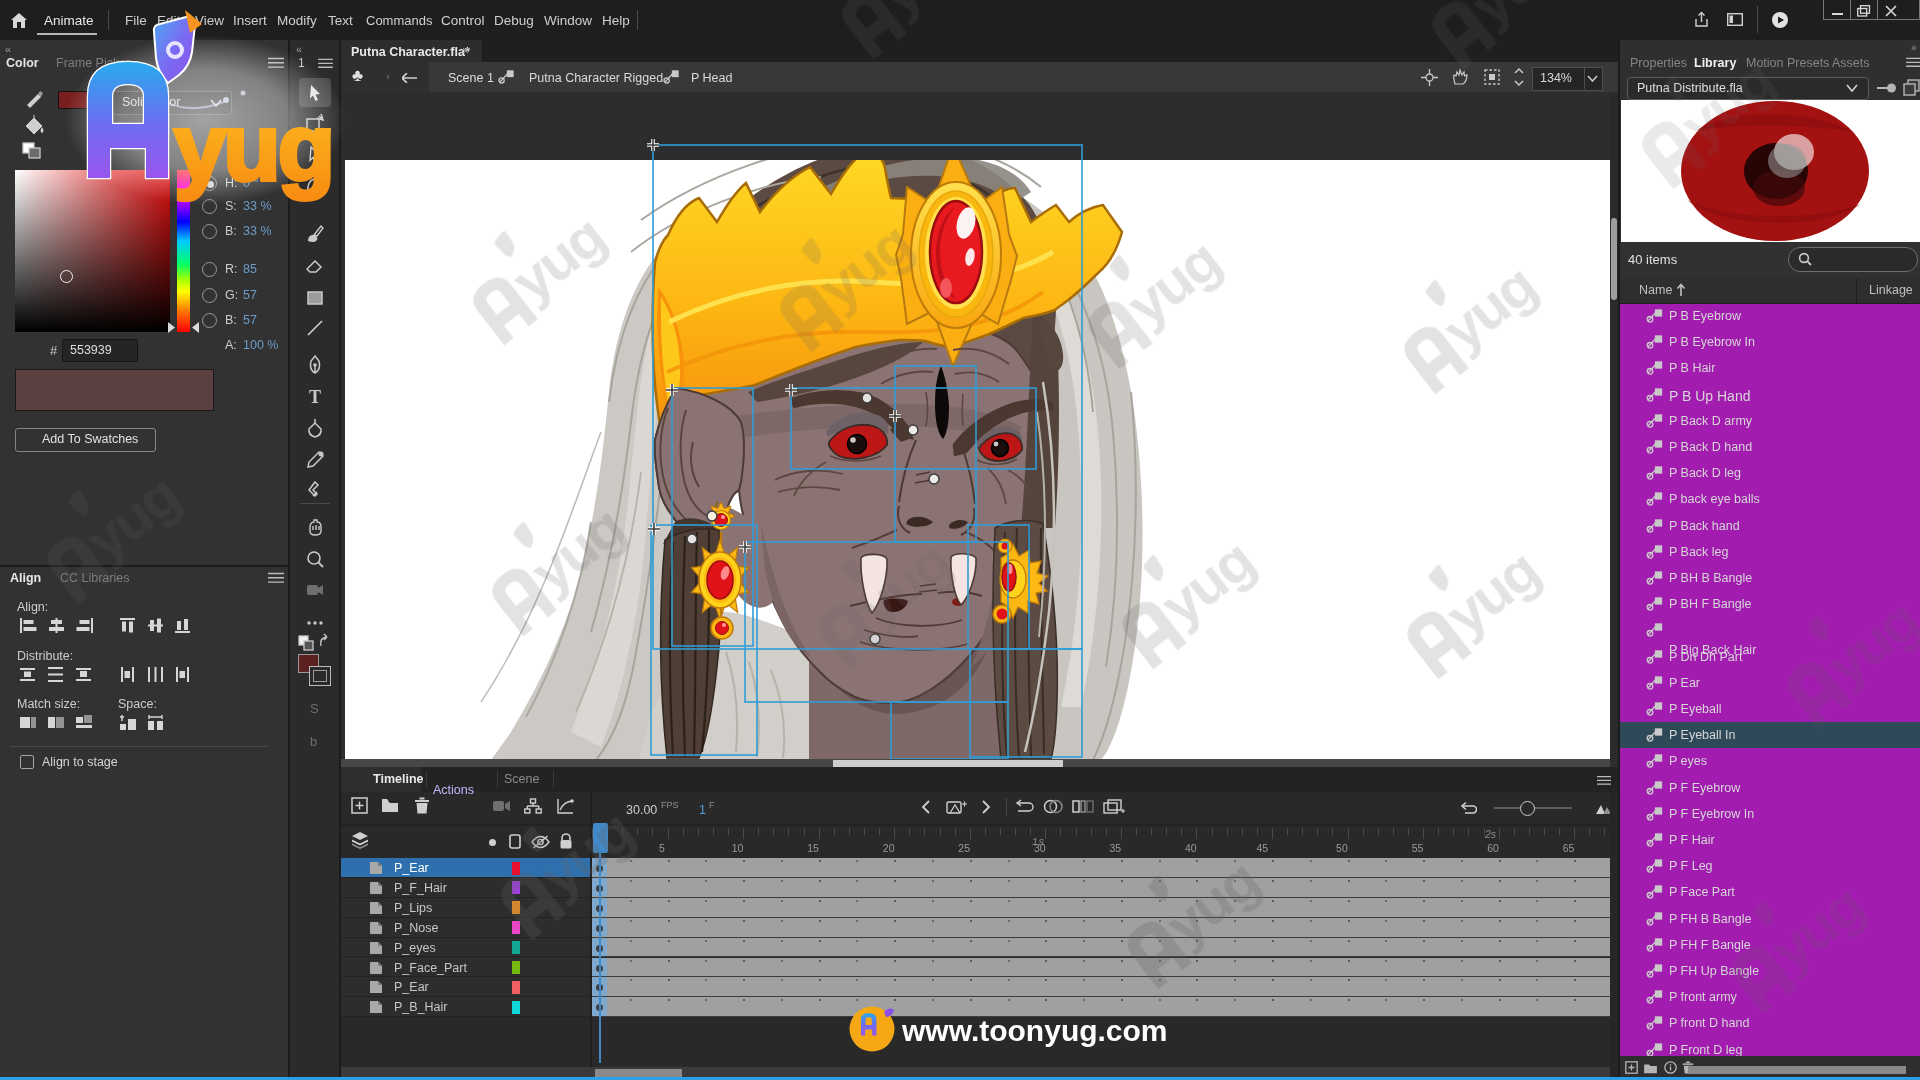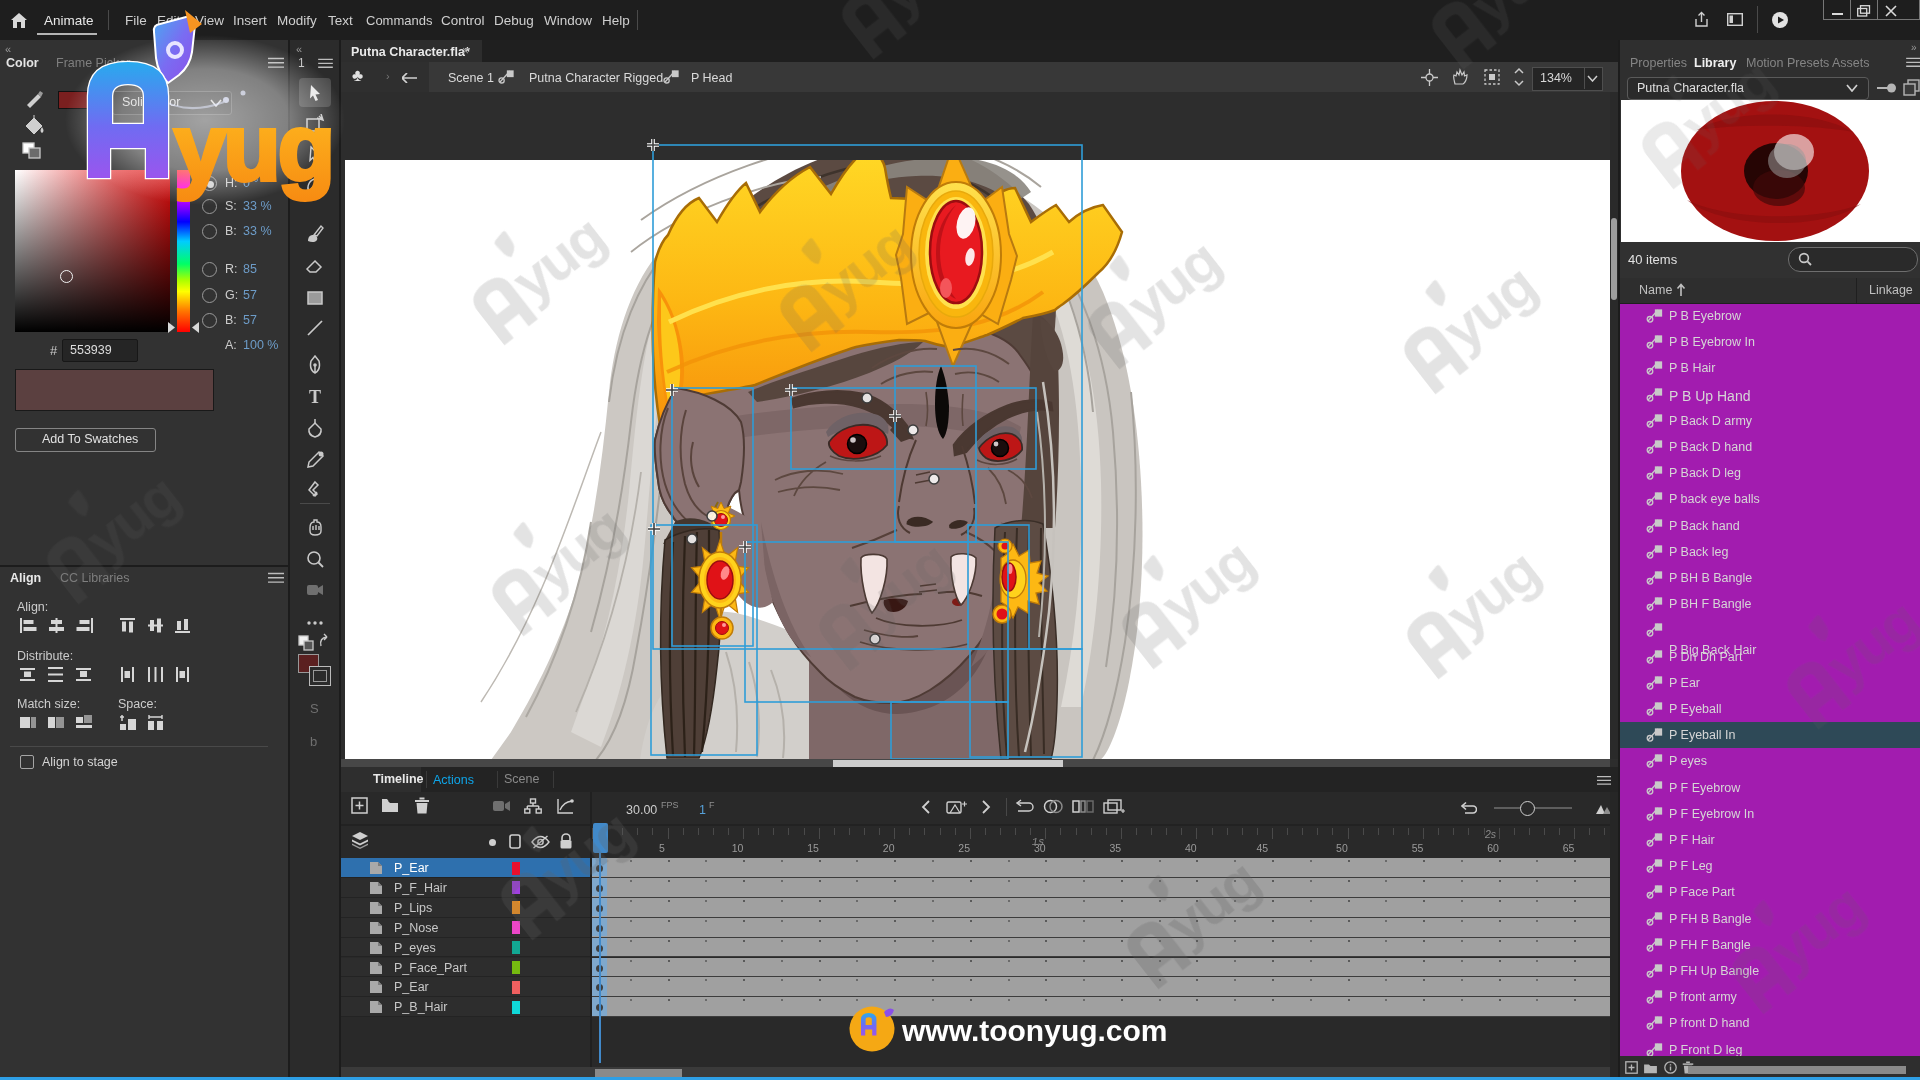--- a/index.html
+++ b/index.html
@@ -645,21 +645,21 @@
     <div class="a" style="left:1269px;top:0;width:8px;height:667px;background:#2a2a2a;"></div>
     <div class="a" style="left:1270px;top:126px;width:6px;height:82px;background:#9d9d9d;border-radius:3px;"></div>
     <div class="a" style="left:0;top:667px;width:1269px;height:8px;background:#474747;"></div>
     <div class="a" style="left:492px;top:668px;width:230px;height:7px;background:#cdcdcd;"></div>
   </div>
 
   <div class="a" id="timeline" style="left:0;top:727px;width:1277px;height:313px;background:#292929;">
     <div class="a" style="left:0;top:0;width:1277px;height:25px;background:#232323;"></div>
     <div class="a" style="left:0;top:0;width:80px;height:25px;background:#2e2e2e;"></div>
     <div class="tx" style="left:7px;top:5px;color:#e8e8e8;font-size:12.5px;font-weight:bold;margin-left:25px;">Timeline</div>
-    <div class="tx" style="left:92px;top:6px;color:#0ea5e9;font-size:12.5px;">Actions</div>
+    <div class="tx" style="left:92px;top:16px;color:#c4b5fd;font-size:12.5px;">Actions</div>
     <div class="tx" style="left:163px;top:5px;color:#8a8a8a;font-size:12.5px;">Scene</div>
     <div class="a" style="left:85px;top:4px;width:1px;height:17px;background:#3a3a3a;"></div>
     <div class="a" style="left:156px;top:4px;width:1px;height:17px;background:#3a3a3a;"></div>
     <div class="a" style="left:212px;top:4px;width:1px;height:17px;background:#3a3a3a;"></div>
     <svg class="a" style="left:1256px;top:8px" width="14" height="11" viewBox="0 0 16 12">
           <g stroke="#bdbdbd" stroke-width="1.5">
             <path d="M0 1.5 H16 M0 5.8 H16 M0 10.1 H16"></path>
           </g>
         </svg>
 
@@ -1169,21 +1169,21 @@
   <div class="tx" style="left:74px;top:16px;color:#f0f0f0;font-size:12.5px;font-weight:bold;">Library</div>
   <div class="tx" style="left:126px;top:16px;color:#858585;font-size:12.5px;">Motion Presets</div>
   <div class="tx" style="left:212px;top:16px;color:#858585;font-size:12.5px;">Assets</div>
   <svg class="a" style="left:286px;top:17px" width="15" height="11" viewBox="0 0 16 12">
         <g stroke="#bdbdbd" stroke-width="1.5">
           <path d="M0 1.5 H16 M0 5.8 H16 M0 10.1 H16"></path>
         </g>
       </svg>
 
   <div class="a" style="left:7px;top:37px;width:240px;height:21px;background:#2a2a2a;border:1px solid #5a5a5a;border-radius:4px;"></div>
-  <div class="tx" style="left:17px;top:41px;color:#e0e0e0;font-size:12.5px;">Putna Character.fla</div>
+  <div class="tx" style="left:17px;top:41px;color:#e0e0e0;font-size:12.5px;">Putna Distribute.fla</div>
   <svg class="a" style="left:226px;top:44px" width="12" height="8" viewBox="0 0 12 8">
         <path d="M1 1 L6 7 L11 1" fill="none" stroke="#cfcfcf" stroke-width="1.7"></path>
       </svg>
   <svg class="a" style="left:257px;top:42px" width="20" height="12" viewBox="0 0 20 12">
         <path d="M0 6 H11" stroke="#b5b5b5" stroke-width="2"></path>
         <circle cx="14.5" cy="6" r="4.5" fill="#b5b5b5"></circle>
       </svg>
   <svg class="a" style="left:283px;top:39px" width="17" height="17" viewBox="0 0 17 17">
         <g fill="#3a3a3a" stroke="#b5b5b5" stroke-width="1.4">
           <rect x="5" y="1" width="11" height="11"></rect>

